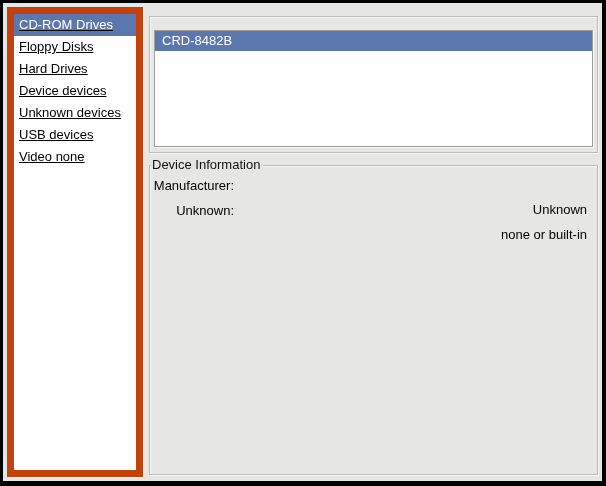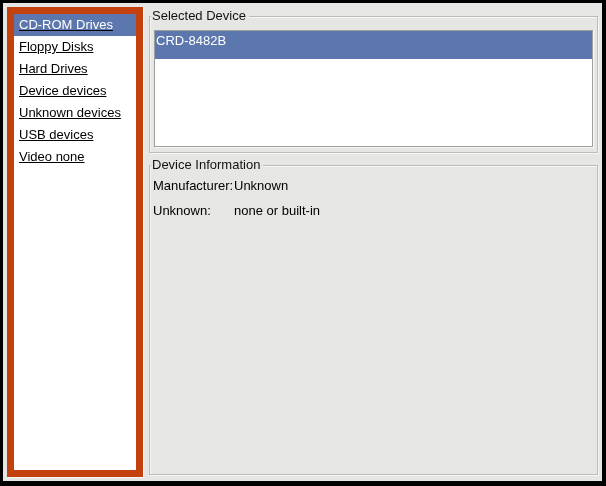--- a/index.html
+++ b/index.html
@@ -48,21 +48,21 @@
 
   
   .frame {
     position: absolute;
     left: 146px;
     width: 449px;
     border: 1px solid #bdbdb8;
     box-shadow: inset 1px 1px 0 #f7f7f5, 1px 1px 0 #f7f7f5;
   }
   .frame-selected-device { top: 13px; height: 137px; }
-  .frame-device-info    { top: 162px; height: 310px; }
+  .frame-device-info    { top: 162px; height: 310px; text-align: right; }
   .frame-legend {
     position: absolute;
     top: -9px;
     left: 1px;
     background: #e6e6e4;
     padding: 0 3px 0 1px;
     line-height: 16px;
     color: #111;
     white-space: nowrap;
   }
@@ -73,23 +73,23 @@
     left: 4px;
     top: 13px;
     width: 439px;
     height: 117px;
     background: #ffffff;
     border: 1px solid #9e9e9a;
     box-shadow: 1px 1px 0 #f8f8f6;
     overflow: hidden;
   }
   .device-row {
-    height: 28px;
+    height: 20px;
     line-height: 20px;
-    padding-left: 1px;
+    padding-left: 7px;
     white-space: nowrap;
     cursor: default;
   }
   .device-row.selected {
     background: #5b77ae;
     color: #ffffff;
   }
 
   
   .info-table {
@@ -98,39 +98,38 @@
     top: 7px;
     right: 10px;
   }
   .info-row {
     display: flex;
     height: 25px;
     line-height: 25px;
     white-space: nowrap;
   }
   .info-label { width: 81px; flex: 0 0 81px; }
-  .info-value { flex: 1; }
+  .info-value { flex: 1; margin-top: 24px; }
 </style>
 </head>
 <body>
 
 <div class="window">
 
   <div class="category-list">
     <div class="category-item selected">CD-ROM Drives</div>
     <div class="category-item">Floppy Disks</div>
     <div class="category-item">Hard Drives</div>
     <div class="category-item">Device devices</div>
     <div class="category-item">Unknown devices</div>
     <div class="category-item">USB devices</div>
     <div class="category-item">Video none</div>
   </div>
 
   <div class="frame frame-selected-device">
-    <span class="frame-legend">Selected Device</span>
     <div class="device-list">
       <div class="device-row selected">CRD-8482B</div>
     </div>
   </div>
 
   <div class="frame frame-device-info">
     <span class="frame-legend">Device Information</span>
     <div class="info-table">
       <div class="info-row">
         <span class="info-label">Manufacturer:</span>

